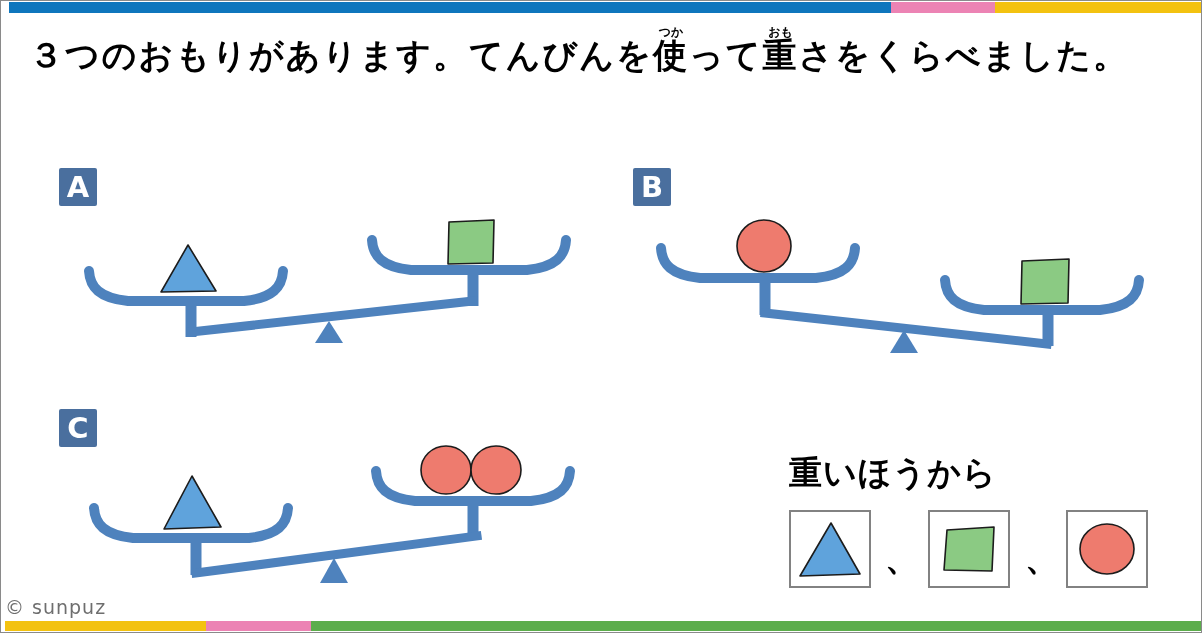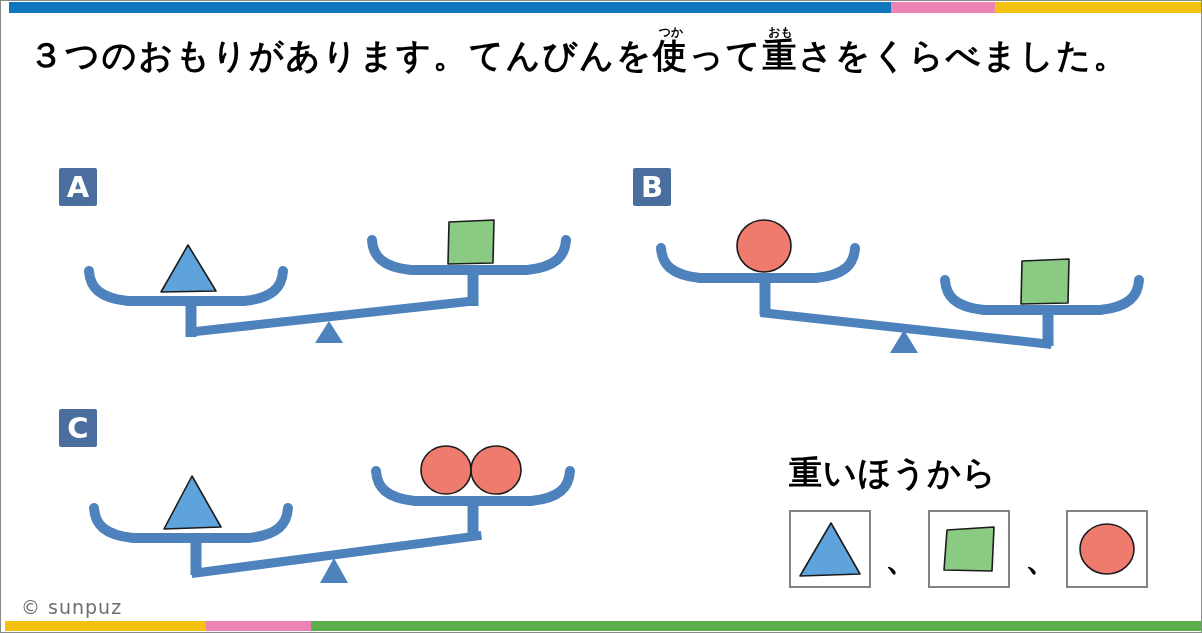--- a/index.html
+++ b/index.html
@@ -52,21 +52,21 @@
     border:2px solid var(--box_border);background:#fff;
     box-sizing:border-box;
     display:flex;align-items:center;justify-content:center;
   }
   .answer-comma{
     position:absolute;top:540px;
     font-size:34px;font-weight:bold;color:#000;line-height:1;
   }
   
   .copyright{
-    position:absolute;left:20px;top:595px;
+    position:absolute;left:4px;top:595px;
     font-size:19px;color:var(--copyright);letter-spacing:1px;
   }
 </style>
 </head>
 <body>
 
 <div class="page">
 
   <div class="bar top" style="left:8px;width:882px;background:var(--bar_blue);"></div>
   <div class="bar top" style="left:890px;width:104px;background:var(--bar_pink);"></div>

